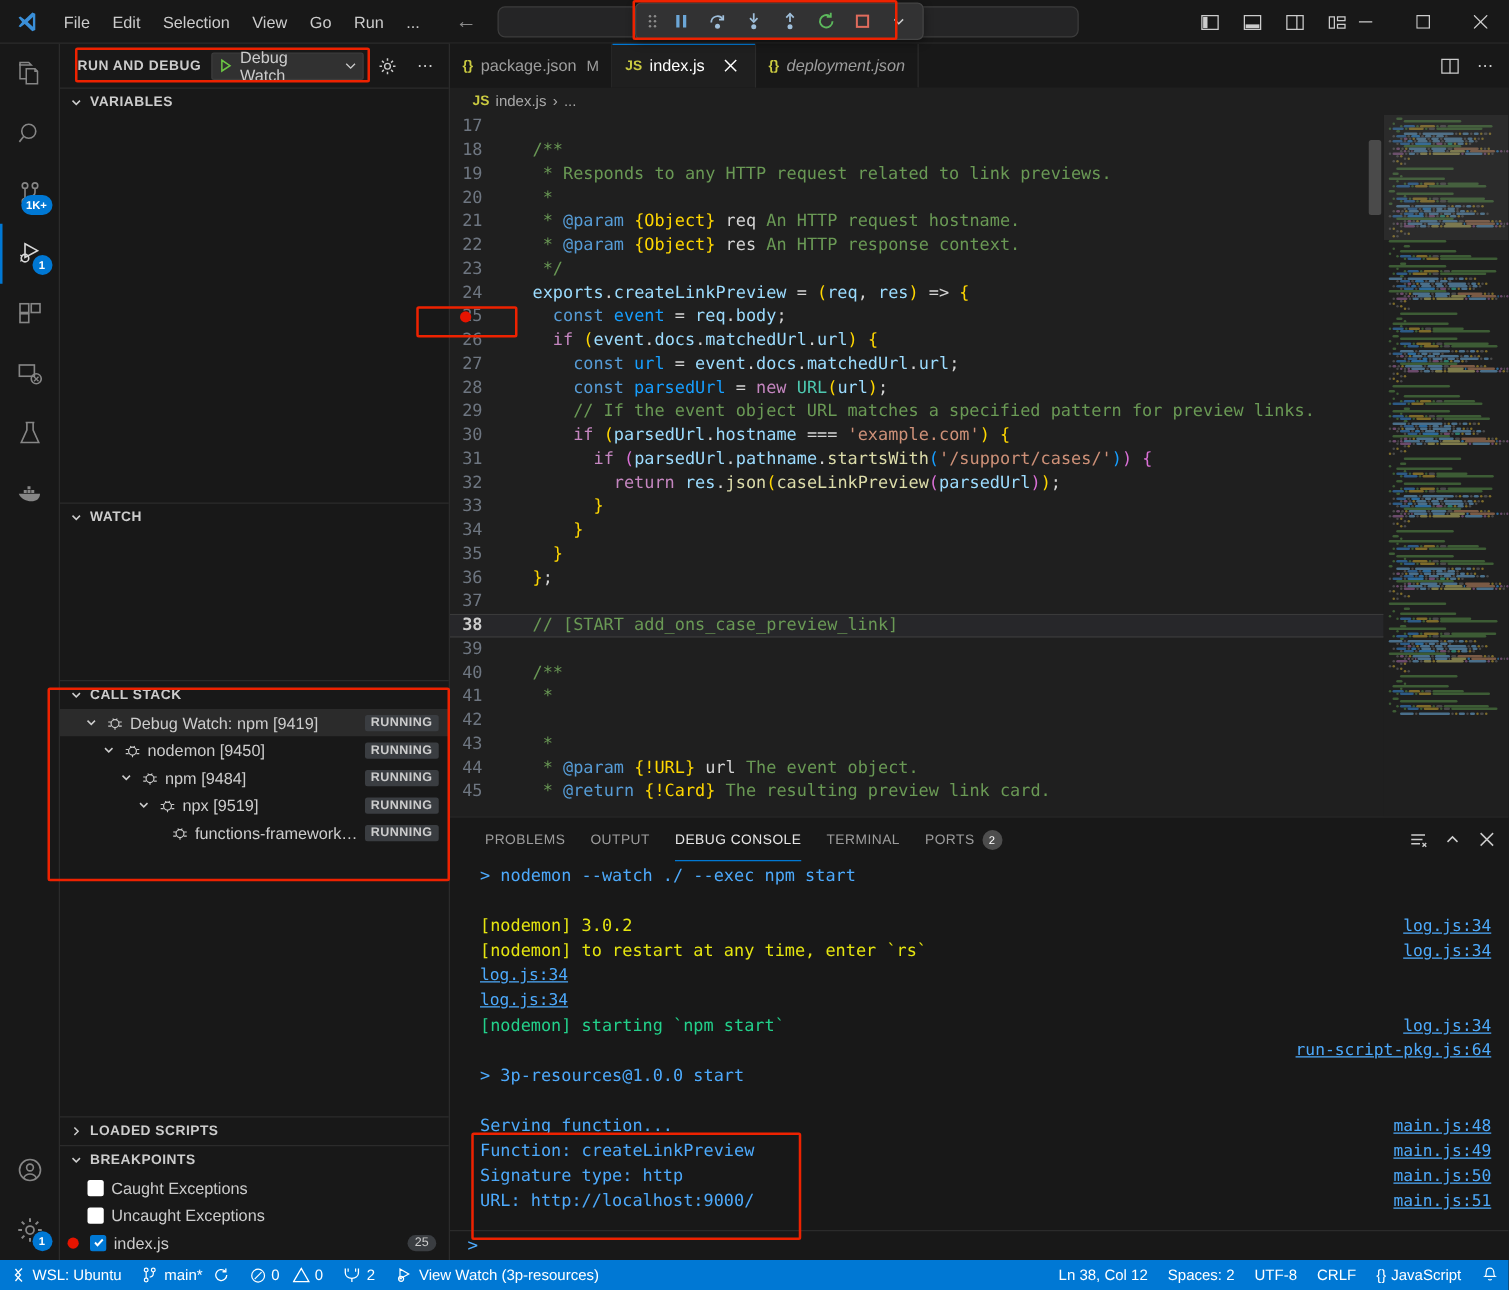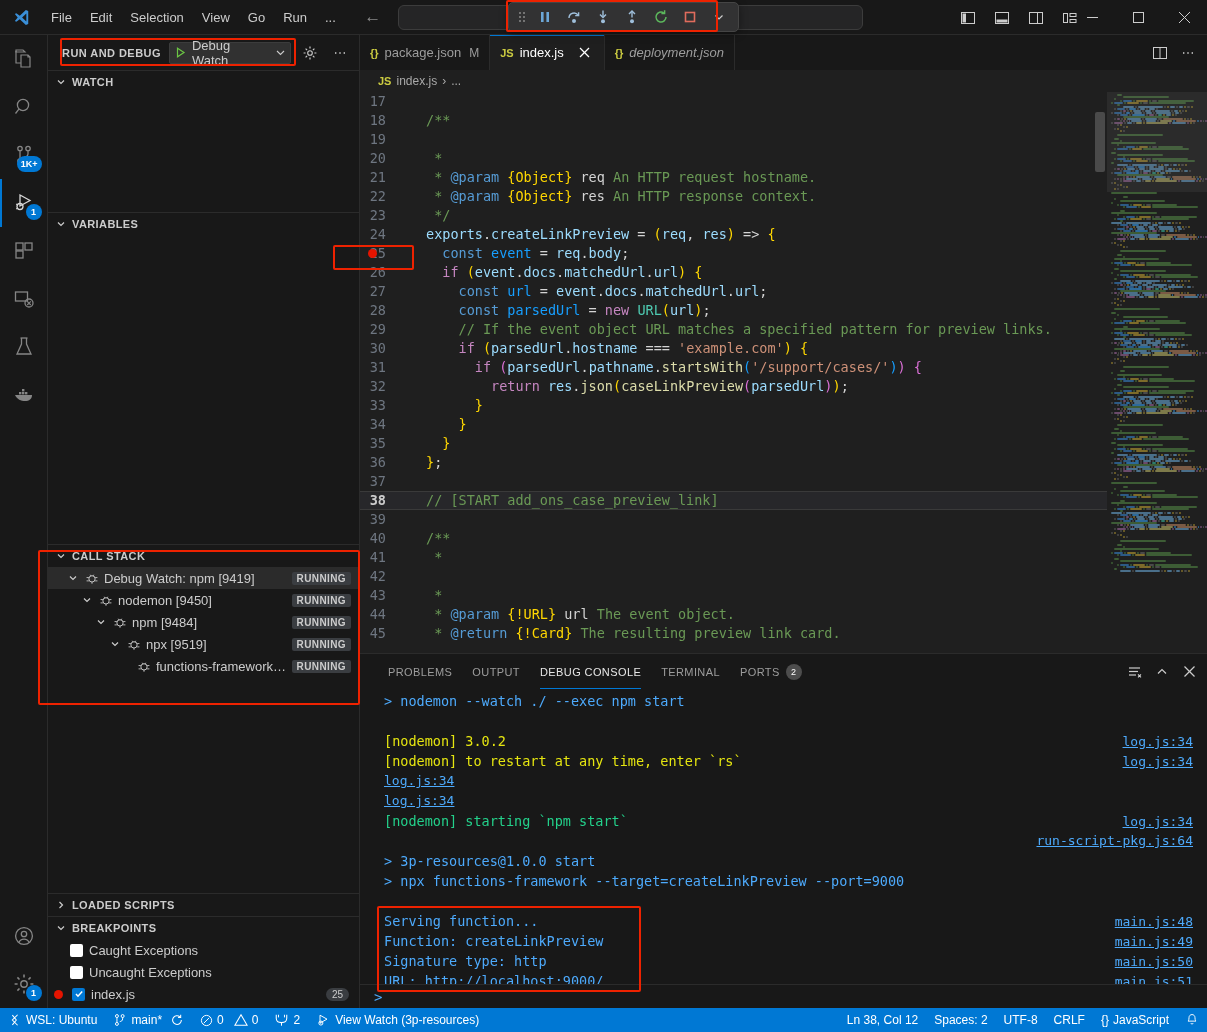--- a/index.html
+++ b/index.html
@@ -429,40 +429,40 @@
         </div>
         <div class="sb-hdr-icon">
           <svg width="16" height="16" viewBox="0 0 16 16">
               <circle cx="8" cy="8" r="2.3" fill="none" stroke="#cccccc" stroke-width="1.1"></circle>
               <path d="M8 1.6v2M8 12.4v2M1.6 8h2M12.4 8h2M3.6 3.6l1.5 1.5M10.9 10.9l1.5 1.5M12.4 3.6l-1.5 1.5M5.1 10.9l-1.5 1.5" stroke="#cccccc" stroke-width="1.2"></path>
             </svg>
         </div>
         <div class="sb-hdr-icon">⋯</div>
       </div>
 
+      <div class="section" style="height:332px;">
+        <div class="section-hdr">
+          <span class="chev">
+            <svg width="10" height="10" viewBox="0 0 10 10">
+                <path d="M2 3.5 5 6.5 8 3.5" fill="none" stroke="#cccccc" stroke-width="1.2"></path>
+              </svg>
+          </span>
+          <span class="section-name">VARIABLES</span>
+        </div>
+        <div class="section-body"></div>
+      </div>
+
       <div class="section" style="height:142px;">
         <div class="section-hdr">
           <span class="chev">
             <svg width="10" height="10" viewBox="0 0 10 10">
                 <path d="M2 3.5 5 6.5 8 3.5" fill="none" stroke="#cccccc" stroke-width="1.2"></path>
               </svg>
           </span>
           <span class="section-name">WATCH</span>
-        </div>
-        <div class="section-body"></div>
-      </div>
-
-      <div class="section" style="height:332px;">
-        <div class="section-hdr">
-          <span class="chev">
-            <svg width="10" height="10" viewBox="0 0 10 10">
-                <path d="M2 3.5 5 6.5 8 3.5" fill="none" stroke="#cccccc" stroke-width="1.2"></path>
-              </svg>
-          </span>
-          <span class="section-name">VARIABLES</span>
         </div>
         <div class="section-body"></div>
       </div>
 
       <div class="section" style="flex:1;">
         <div class="section-hdr">
           <span class="chev">
             <svg width="10" height="10" viewBox="0 0 10 10">
                 <path d="M2 3.5 5 6.5 8 3.5" fill="none" stroke="#cccccc" stroke-width="1.2"></path>
               </svg>
@@ -624,21 +624,21 @@
         <span>index.js</span>
         <span>›</span>
         <span>...</span>
       </div>
 
       <div class="editor">
         <div class="code-area">
           <div class="code-lines" id="code-lines">
               <div class="cline"><div class="lnum">17</div><div class="ctext"></div></div>
               <div class="cline"><div class="lnum">18</div><div class="ctext"><span class="t-cmt">/**</span></div></div>
-              <div class="cline"><div class="lnum">19</div></div>
+              <div class="cline"><div class="lnum">19</div><div class="ctext"><span class="t-cmt"> * Responds to any HTTP request related to link previews.</span></div></div>
               <div class="cline"><div class="lnum">20</div><div class="ctext"><span class="t-cmt"> *</span></div></div>
               <div class="cline"><div class="lnum">21</div><div class="ctext"><span class="t-cmt"> * </span><span class="t-jsdoc-tag">@param</span><span class="t-cmt"> </span><span class="t-br1">{Object}</span><span class="t-cmt"> </span><span class="t-plain">req</span><span class="t-cmt"> An HTTP request hostname.</span></div></div>
               <div class="cline"><div class="lnum">22</div><div class="ctext"><span class="t-cmt"> * </span><span class="t-jsdoc-tag">@param</span><span class="t-cmt"> </span><span class="t-br1">{Object}</span><span class="t-cmt"> </span><span class="t-plain">res</span><span class="t-cmt"> An HTTP response context.</span></div></div>
               <div class="cline"><div class="lnum">23</div><div class="ctext"><span class="t-cmt"> */</span></div></div>
               <div class="cline"><div class="lnum">24</div><div class="ctext"><span class="t-var">exports</span><span class="t-op">.</span><span class="t-var">createLinkPreview</span><span class="t-op"> = </span><span class="t-br1">(</span><span class="t-var">req</span><span class="t-op">, </span><span class="t-var">res</span><span class="t-br1">)</span><span class="t-op"> =&gt; </span><span class="t-br1">{</span></div></div>
               <div class="cline"><div class="lnum">25<span class="bpmark"></span></div><div class="ctext"><span class="t-plain">  </span><span class="t-kw">const</span><span class="t-plain"> </span><span class="t-br3">event</span><span class="t-op"> = </span><span class="t-var">req</span><span class="t-op">.</span><span class="t-var">body</span><span class="t-op">;</span></div></div>
               <div class="cline"><div class="lnum">26</div><div class="ctext"><span class="t-plain">  </span><span class="t-kw2">if</span><span class="t-plain"> </span><span class="t-br1">(</span><span class="t-var">event</span><span class="t-op">.</span><span class="t-var">docs</span><span class="t-op">.</span><span class="t-var">matchedUrl</span><span class="t-op">.</span><span class="t-var">url</span><span class="t-br1">)</span><span class="t-plain"> </span><span class="t-br1">{</span></div></div>
               <div class="cline"><div class="lnum">27</div><div class="ctext"><span class="t-plain">    </span><span class="t-kw">const</span><span class="t-plain"> </span><span class="t-br3">url</span><span class="t-op"> = </span><span class="t-var">event</span><span class="t-op">.</span><span class="t-var">docs</span><span class="t-op">.</span><span class="t-var">matchedUrl</span><span class="t-op">.</span><span class="t-var">url</span><span class="t-op">;</span></div></div>
               <div class="cline"><div class="lnum">28</div><div class="ctext"><span class="t-plain">    </span><span class="t-kw">const</span><span class="t-plain"> </span><span class="t-br3">parsedUrl</span><span class="t-op"> = </span><span class="t-kw2">new</span><span class="t-plain"> </span><span class="t-cls">URL</span><span class="t-br1">(</span><span class="t-var">url</span><span class="t-br1">)</span><span class="t-op">;</span></div></div>
               <div class="cline"><div class="lnum">29</div><div class="ctext"><span class="t-cmt">    // If the event object URL matches a specified pattern for preview links.</span></div></div>
@@ -2339,21 +2339,20 @@
         <div class="console" id="console">
             <div class="cons-row"><div class="cons-msg c-blue">&gt; nodemon --watch ./ --exec npm start</div></div>
             <div class="cons-row"><div class="cons-msg c-white"></div></div>
             <div class="cons-row"><div class="cons-msg c-yellow">[nodemon] 3.0.2</div><div class="cons-src">log.js:34</div></div>
             <div class="cons-row"><div class="cons-msg c-yellow">[nodemon] to restart at any time, enter `rs`</div><div class="cons-src">log.js:34</div></div>
             <div class="cons-row"><div class="cons-src">log.js:34</div></div>
             <div class="cons-row"><div class="cons-src">log.js:34</div></div>
             <div class="cons-row"><div class="cons-msg c-green">[nodemon] starting `npm start`</div><div class="cons-src">log.js:34</div></div>
             <div class="cons-row"><div class="cons-msg c-white"></div><div class="cons-src">run-script-pkg.js:64</div></div>
             <div class="cons-row"><div class="cons-msg c-blue">&gt; 3p-resources@1.0.0 start</div></div>
-            <div class="cons-row"><div class="cons-msg c-blue">&gt; npx functions-framework --target=createLinkPreview --port=9000</div></div>
             <div class="cons-row"><div class="cons-msg c-white"></div></div>
             <div class="cons-row"><div class="cons-msg c-blue">Serving function...</div><div class="cons-src">main.js:48</div></div>
             <div class="cons-row"><div class="cons-msg c-blue">Function: createLinkPreview</div><div class="cons-src">main.js:49</div></div>
             <div class="cons-row"><div class="cons-msg c-blue">Signature type: http</div><div class="cons-src">main.js:50</div></div>
             <div class="cons-row"><div class="cons-msg c-blue">URL: http://localhost:9000/</div><div class="cons-src">main.js:51</div></div>
           </div>
         <div class="repl-input">
           <span>&gt;</span>
         </div>
       </div>

